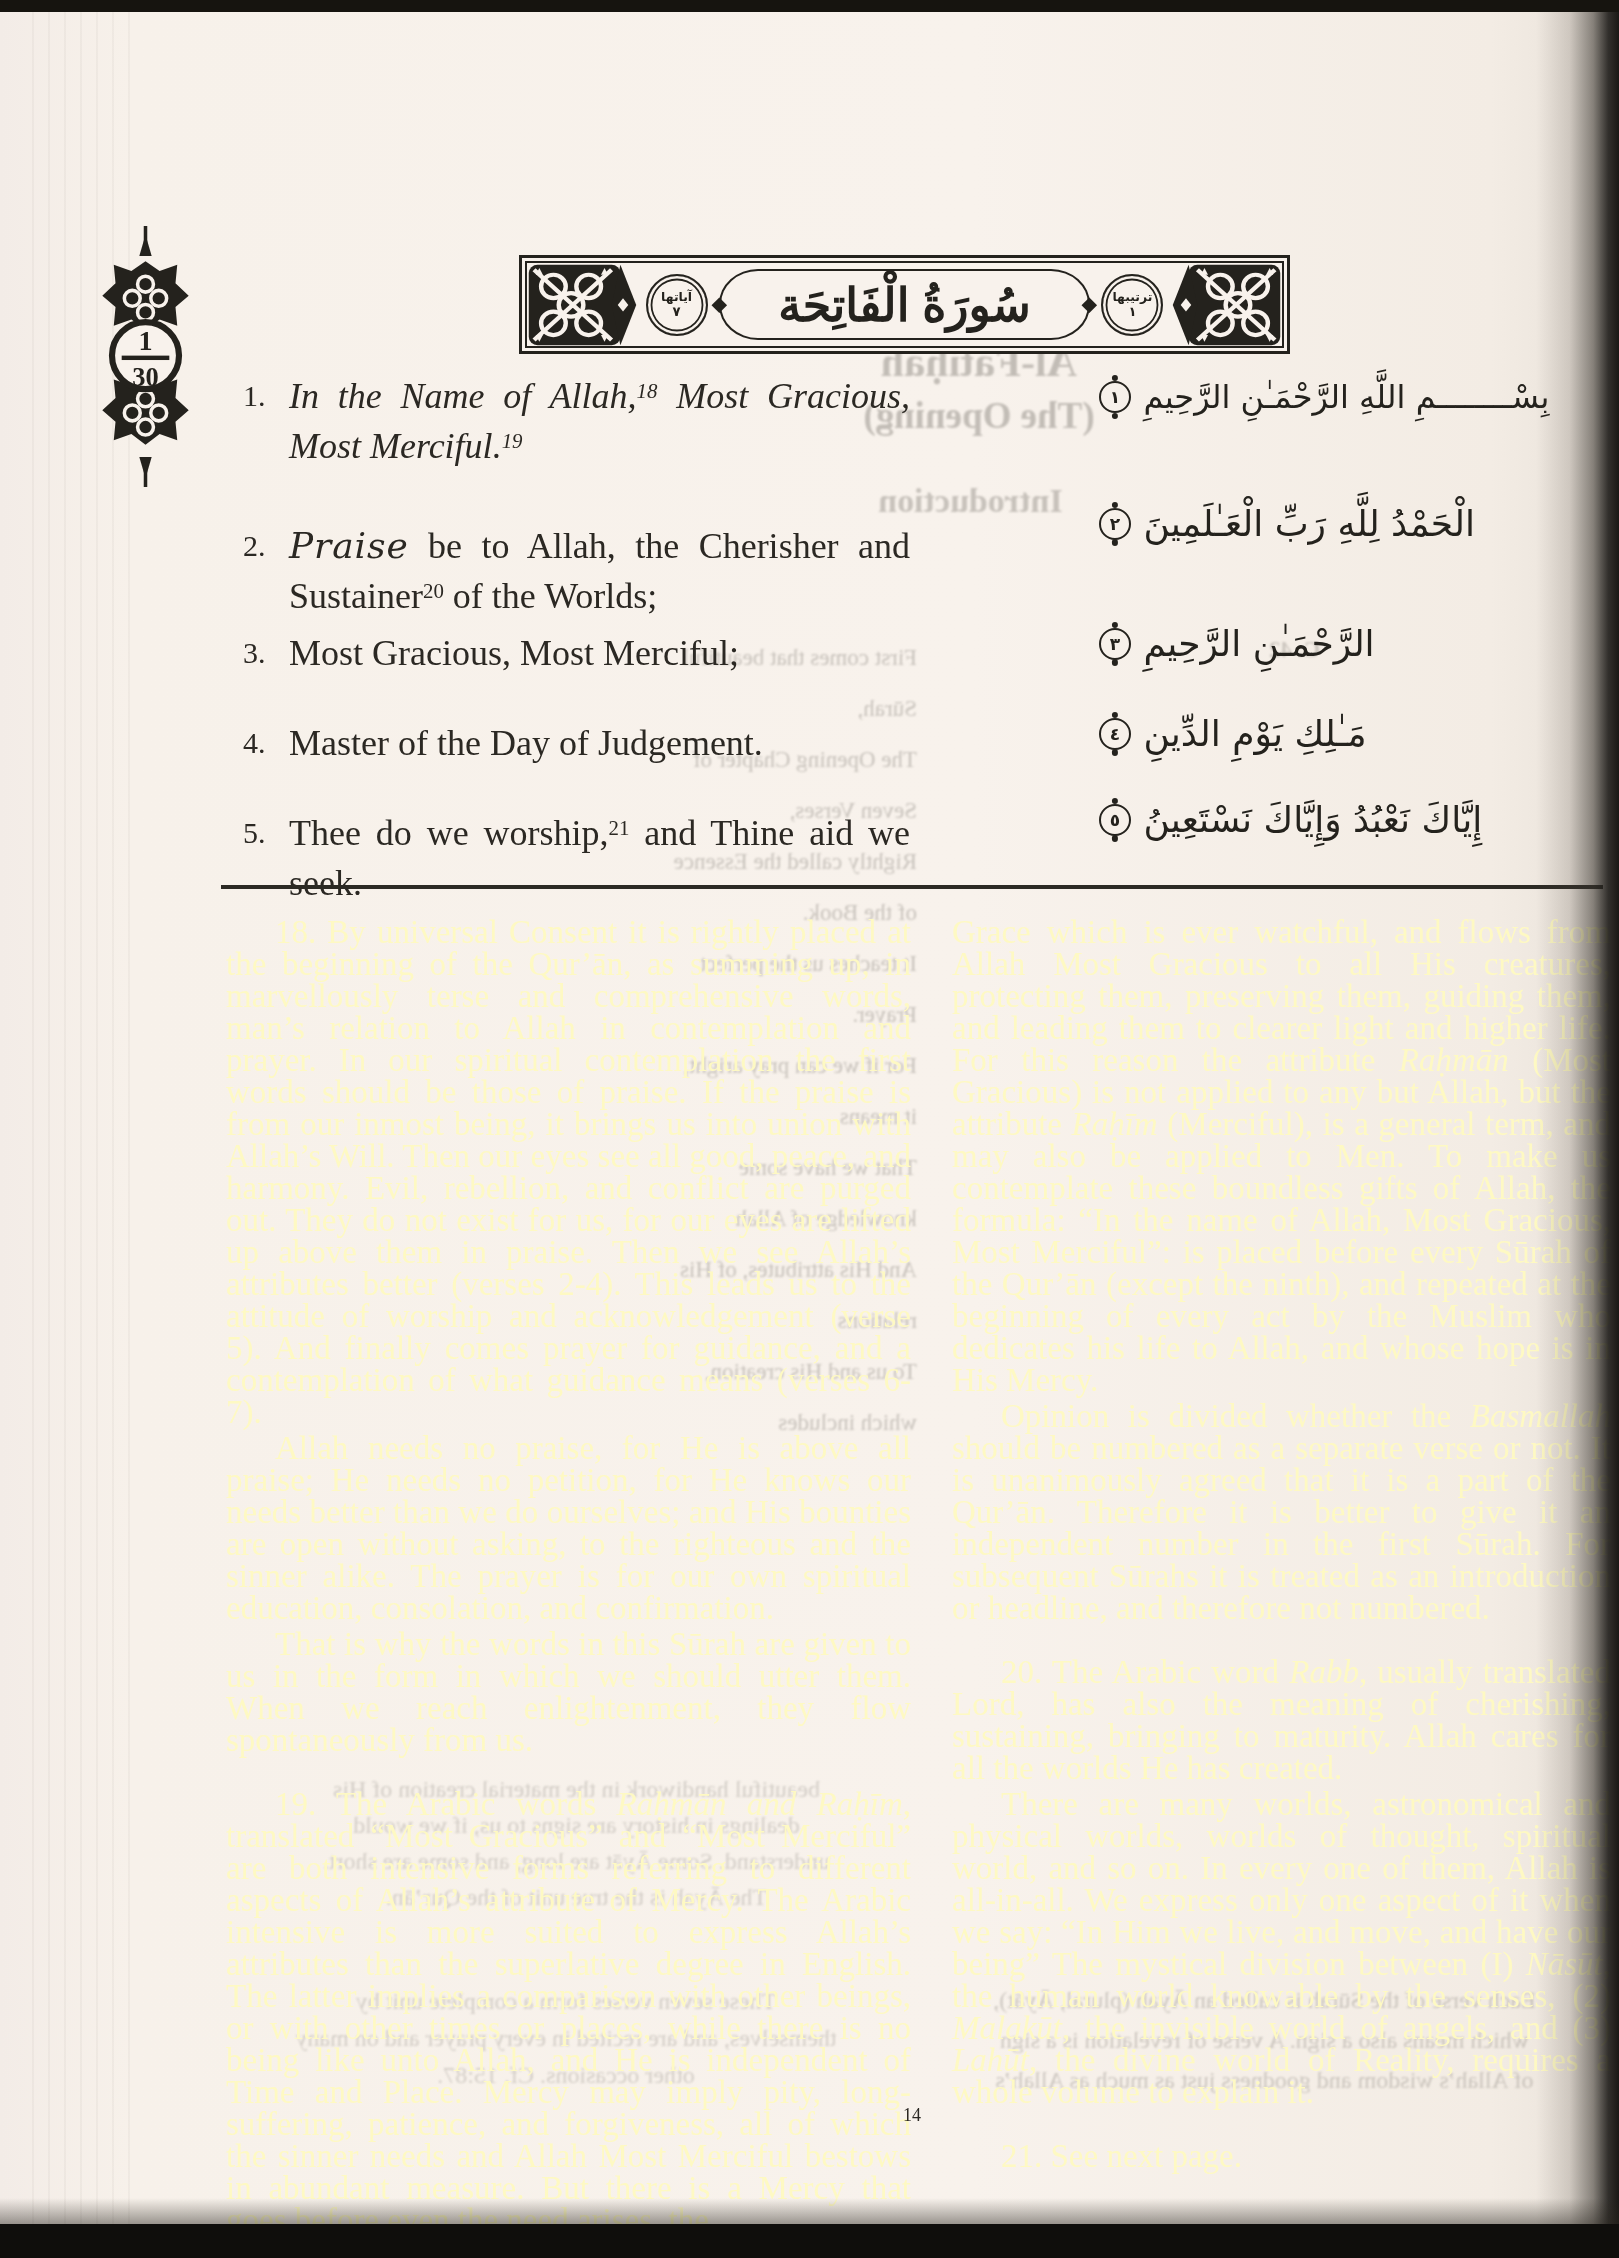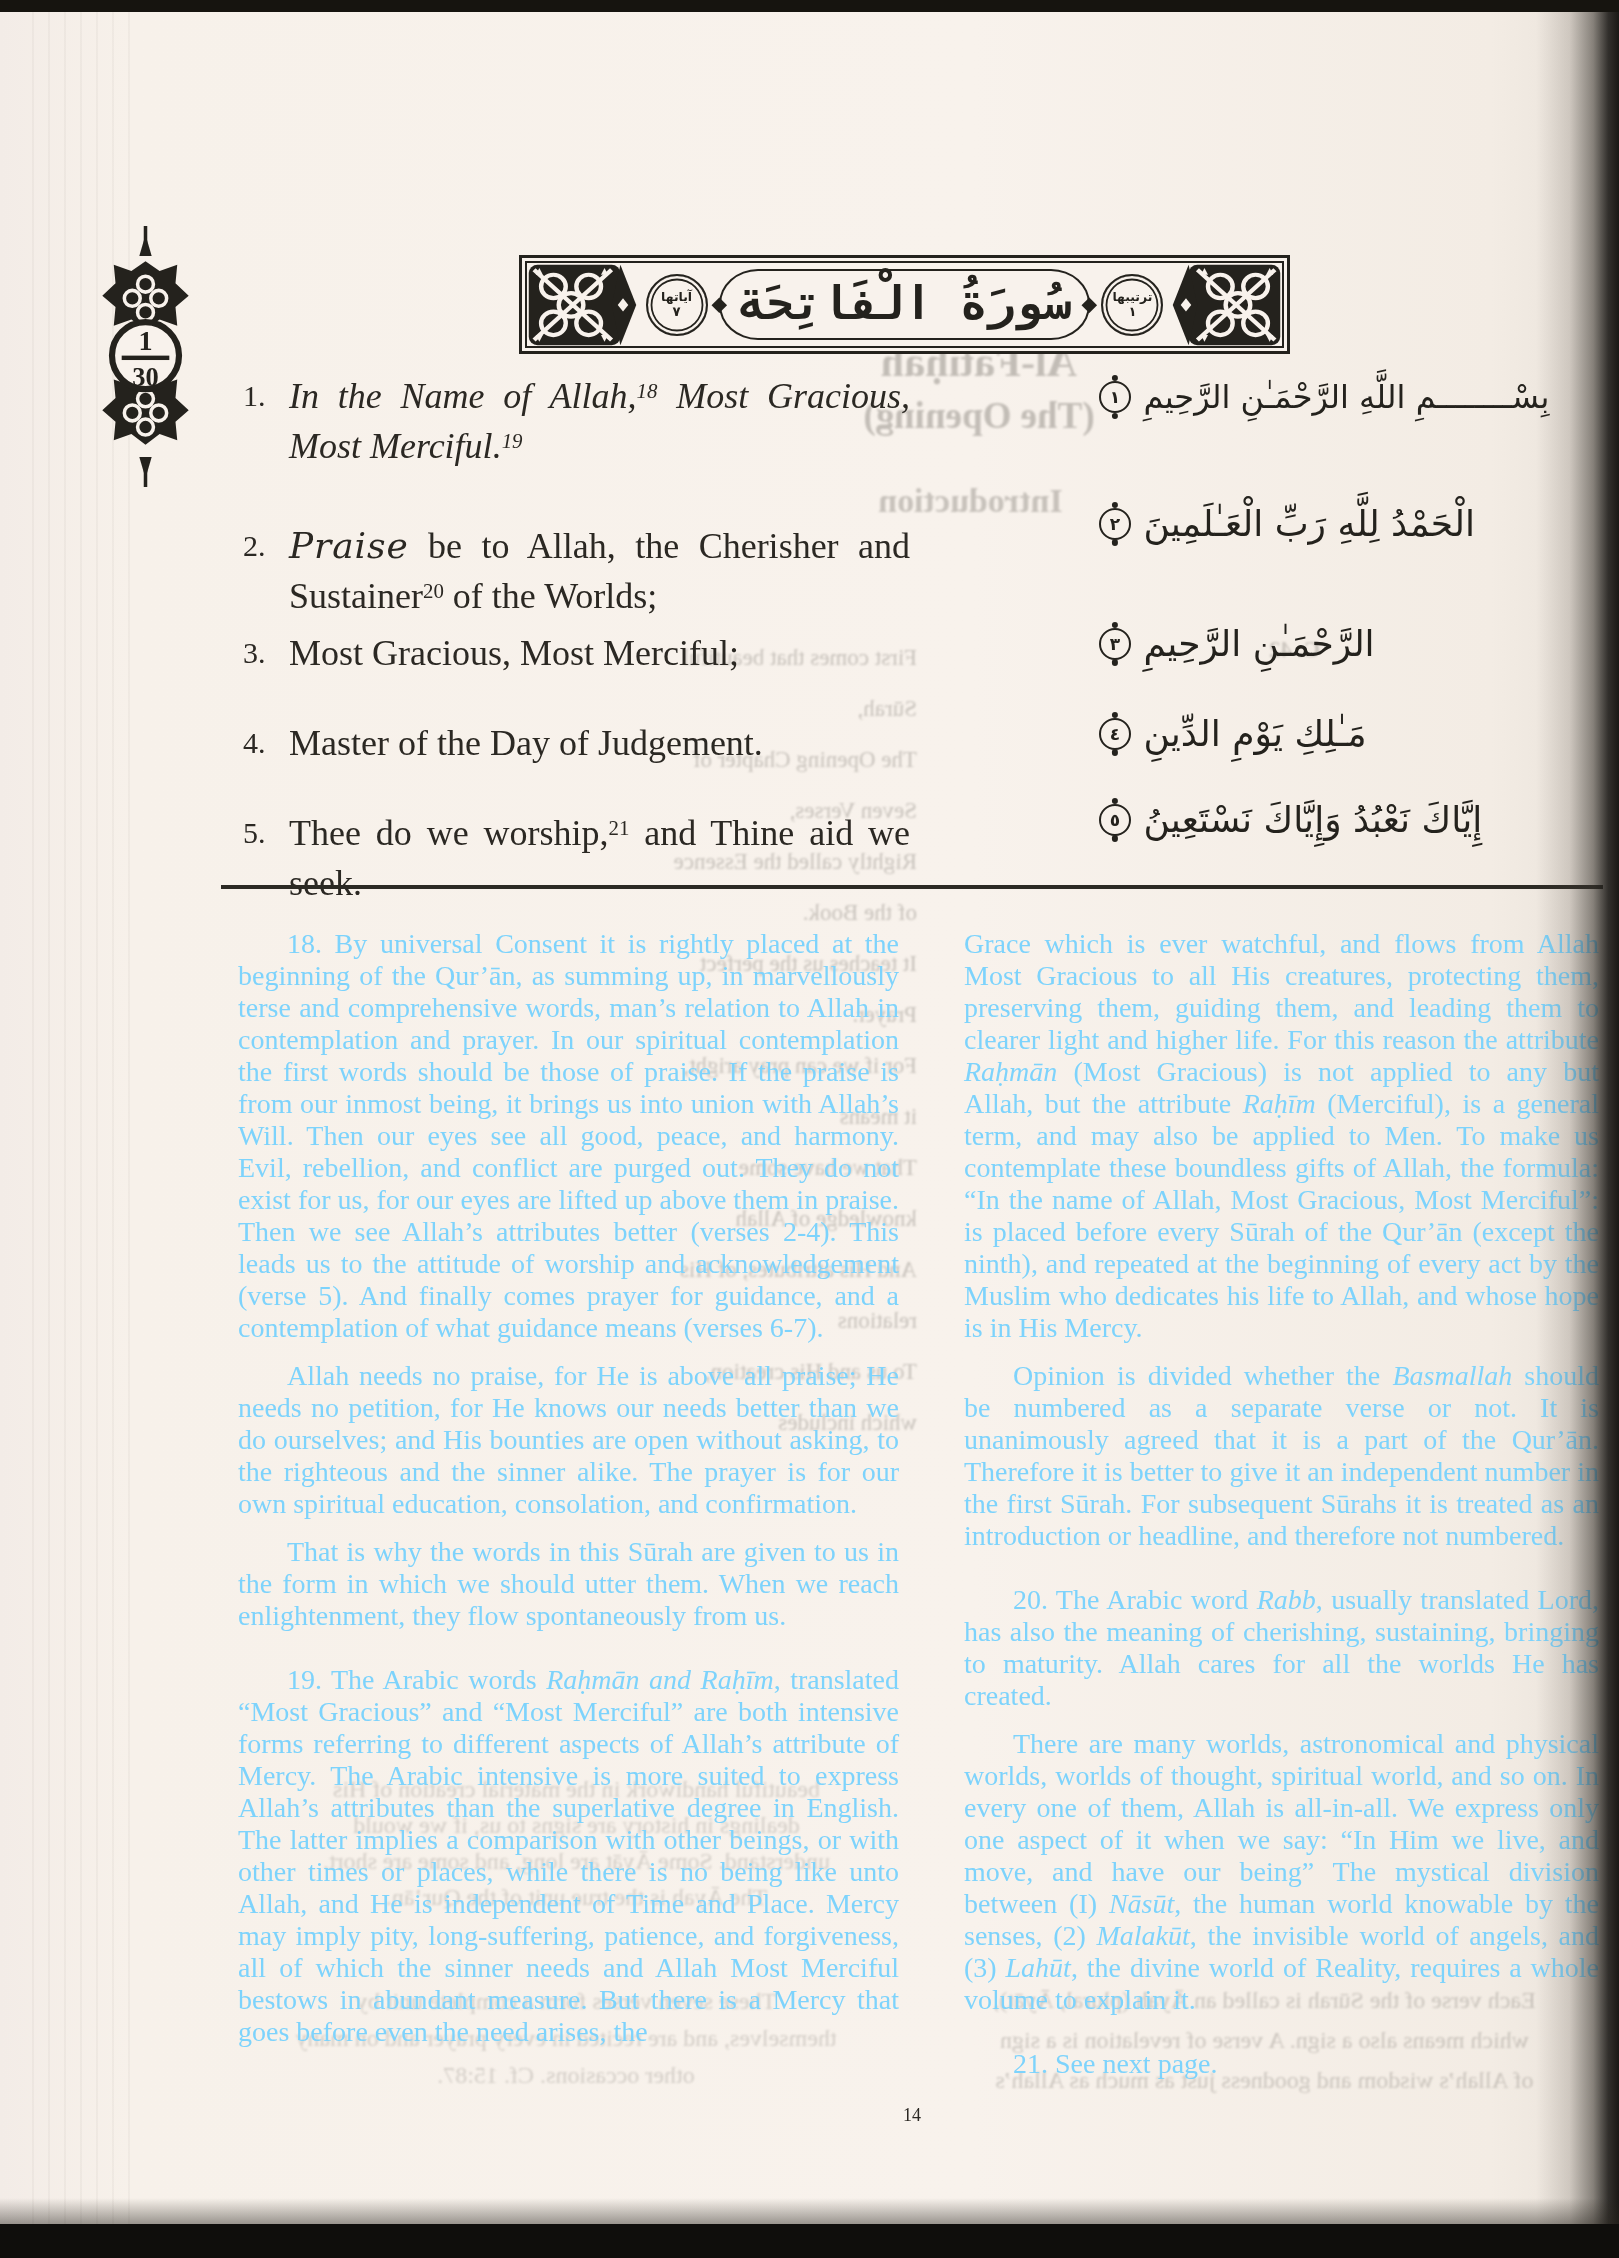--- a/index.html
+++ b/index.html
@@ -48,21 +48,21 @@
     display:flex;flex-direction:column;align-items:center;justify-content:center;
     font-family:"DejaVu Sans",sans-serif;font-weight:bold;color:#24221d;}
   .hmed-c .t1{font-size:12.4px;line-height:14px;}
   .hmed-c .t2{font-size:13.2px;line-height:15px;}
   .ctitle{flex:1;position:relative;display:flex;align-items:center;justify-content:center;}
   .lobe{position:absolute;left:3.5px;right:3.5px;top:6.2px;bottom:6.2px;border:2.6px solid #24221d;
     border-radius:39px / 35px;}
   .lobe:before,.lobe:after{content:"";position:absolute;top:50%;width:10.6px;height:10.6px;
     background:#24221d;transform:translateY(-50%) rotate(45deg);}
   .lobe:before{left:-7px;} .lobe:after{right:-7px;}
-  .surah-title{position:relative;font-family:Liberation Mono, monospace;font-weight:bold;
+  .surah-title{position:relative;font-family:Liberation Sans, sans-serif;font-weight:bold;
     font-size:46px;color:#24221d;direction:rtl;}
   
   .juz{left:88px;top:226px;width:115px;height:261px;z-index:2;}
   .juz svg{width:100%;height:100%;display:block;}
   .juz text{font-family:"Liberation Serif",serif;font-weight:bold;}
   
   .verse-en{left:243px;width:667px;display:flex;z-index:2;}
   .vnum{flex:0 0 46px;font-size:30px;line-height:50px;}
   .vtext{flex:1;font-size:36px;line-height:50px;text-align:justify;}
   .vtext.it{font-style:italic;}
@@ -73,21 +73,21 @@
     display:flex;align-items:center;justify-content:center;position:relative;
     font-family:"DejaVu Sans",sans-serif;font-size:17px;font-weight:bold;color:#24221d;box-sizing:border-box;}
   .amark:before,.amark:after{content:"";position:absolute;left:50%;width:6.2px;height:6.2px;border-radius:50%;
     background:#24221d;transform:translateX(-50%);}
   .amark:before{top:-8px;} .amark:after{bottom:-8px;}
   .artext{font-family:"DejaVu Sans",sans-serif;font-size:36px;color:#24221d;direction:rtl;white-space:nowrap;}
   .artext.bism{font-size:32px;}
   
   .rule{left:221px;top:885px;width:1382px;height:4.4px;background:#2c2a24;z-index:2;}
   .fncol{z-index:2;}
-  .fncol p{margin:16px;font-size:28px;line-height:32px;text-align:justify;color:#7dd3fc;}
+  .fncol p{margin:4px;font-size:33px;line-height:32px;text-align:justify;color:#fef9c3;}
   .fncol p.ind{text-indent:49px;}
   .fncol p.gap{margin-top:32px;}
   .fn-left{left:222px;top:912px;width:693px;}
   .fn-right{left:948px;top:912px;width:667px;}
   .fncol .i{font-style:italic;}
   .pageno{left:222px;top:2105px;width:1380px;text-align:center;font-size:18px;z-index:2;}
 </style>
 </head>
 <body>
 

